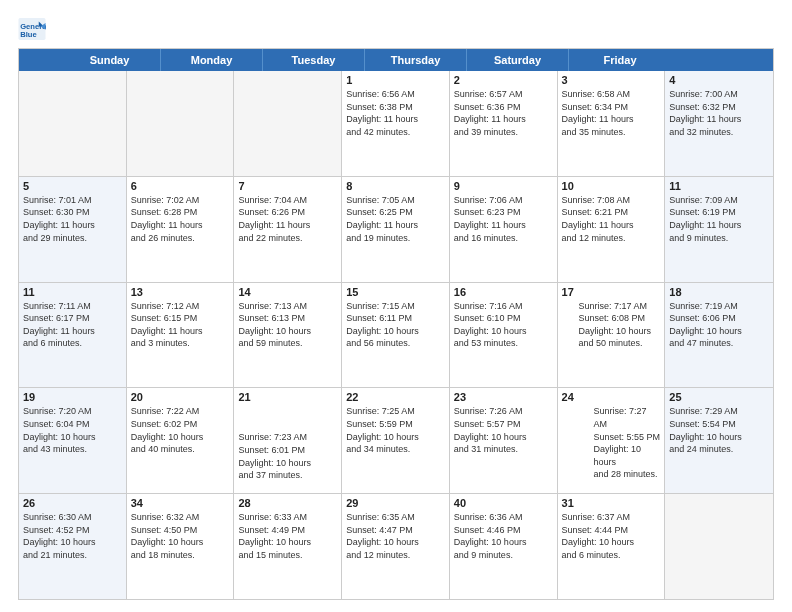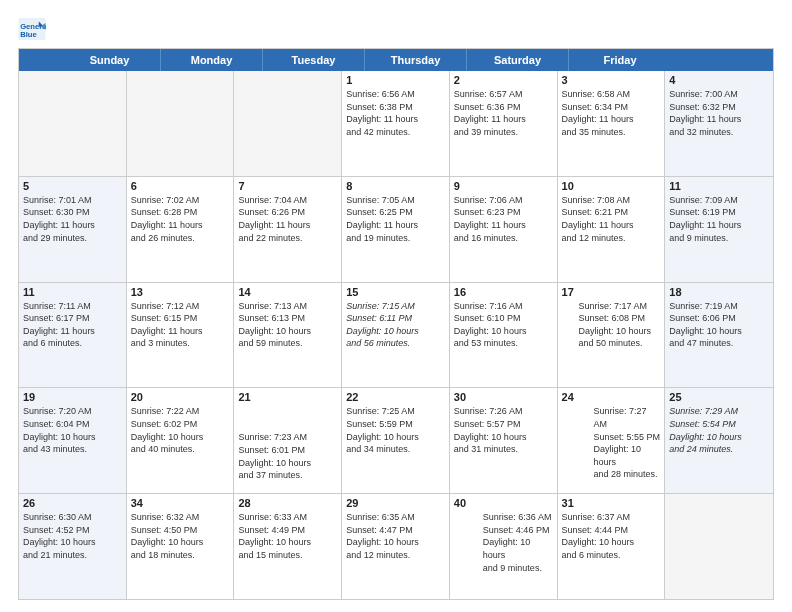--- a/index.html
+++ b/index.html
@@ -245,21 +245,21 @@
           </div>
           <div class="cal-cell">
             <div class="day-num">14</div>
             <div class="cell-info" style="white-space: pre-line;">Sunrise: 7:13 AM
 Sunset: 6:13 PM
 Daylight: 10 hours
 and 59 minutes.</div>
           </div>
           <div class="cal-cell">
             <div class="day-num">15</div>
-            <div class="cell-info" style="white-space: pre-line; font-style: italic;">Sunrise: 7:15 AM
+            <div class="cell-info" style="white-space: pre-line;">Sunrise: 7:15 AM
 Sunset: 6:11 PM
 Daylight: 10 hours
 and 56 minutes.</div>
           </div>
           <div class="cal-cell">
             <div class="day-num">16</div>
             <div class="cell-info" style="white-space: pre-line;">Sunrise: 7:16 AM
 Sunset: 6:10 PM
 Daylight: 10 hours
 and 53 minutes.</div>
@@ -302,36 +302,36 @@
 and 37 minutes.</div>
           </div>
           <div class="cal-cell">
             <div class="day-num">22</div>
             <div class="cell-info" style="white-space: pre-line;">Sunrise: 7:25 AM
 Sunset: 5:59 PM
 Daylight: 10 hours
 and 34 minutes.</div>
           </div>
           <div class="cal-cell">
-            <div class="day-num">30</div>
+            <div class="day-num">23</div>
             <div class="cell-info" style="white-space: pre-line;">Sunrise: 7:26 AM
 Sunset: 5:57 PM
 Daylight: 10 hours
 and 31 minutes.</div>
           </div>
           <div class="cal-cell">
             <div class="day-num">24</div>
             <div class="cell-info" style="white-space: pre-line; margin-left: 32px;">Sunrise: 7:27 AM
 Sunset: 5:55 PM
 Daylight: 10 hours
 and 28 minutes.</div>
           </div>
           <div class="cal-cell shaded">
             <div class="day-num">25</div>
-            <div class="cell-info" style="white-space: pre-line; font-style: italic;">Sunrise: 7:29 AM
+            <div class="cell-info" style="white-space: pre-line;">Sunrise: 7:29 AM
 Sunset: 5:54 PM
 Daylight: 10 hours
 and 24 minutes.</div>
           </div>
         </div>
         <div class="cal-row">
           <div class="cal-cell shaded">
             <div class="day-num">26</div>
             <div class="cell-info" style="white-space: pre-line;">Sunrise: 6:30 AM
 Sunset: 4:52 PM
@@ -354,21 +354,21 @@
           </div>
           <div class="cal-cell">
             <div class="day-num">29</div>
             <div class="cell-info" style="white-space: pre-line;">Sunrise: 6:35 AM
 Sunset: 4:47 PM
 Daylight: 10 hours
 and 12 minutes.</div>
           </div>
           <div class="cal-cell">
             <div class="day-num">40</div>
-            <div class="cell-info" style="white-space: pre-line; margin-left: 29px;">Sunrise: 6:36 AM
+            <div class="cell-info" style="white-space: pre-line;">Sunrise: 6:36 AM
 Sunset: 4:46 PM
 Daylight: 10 hours
 and 9 minutes.</div>
           </div>
           <div class="cal-cell">
             <div class="day-num">31</div>
             <div class="cell-info" style="white-space: pre-line;">Sunrise: 6:37 AM
 Sunset: 4:44 PM
 Daylight: 10 hours
 and 6 minutes.</div>

